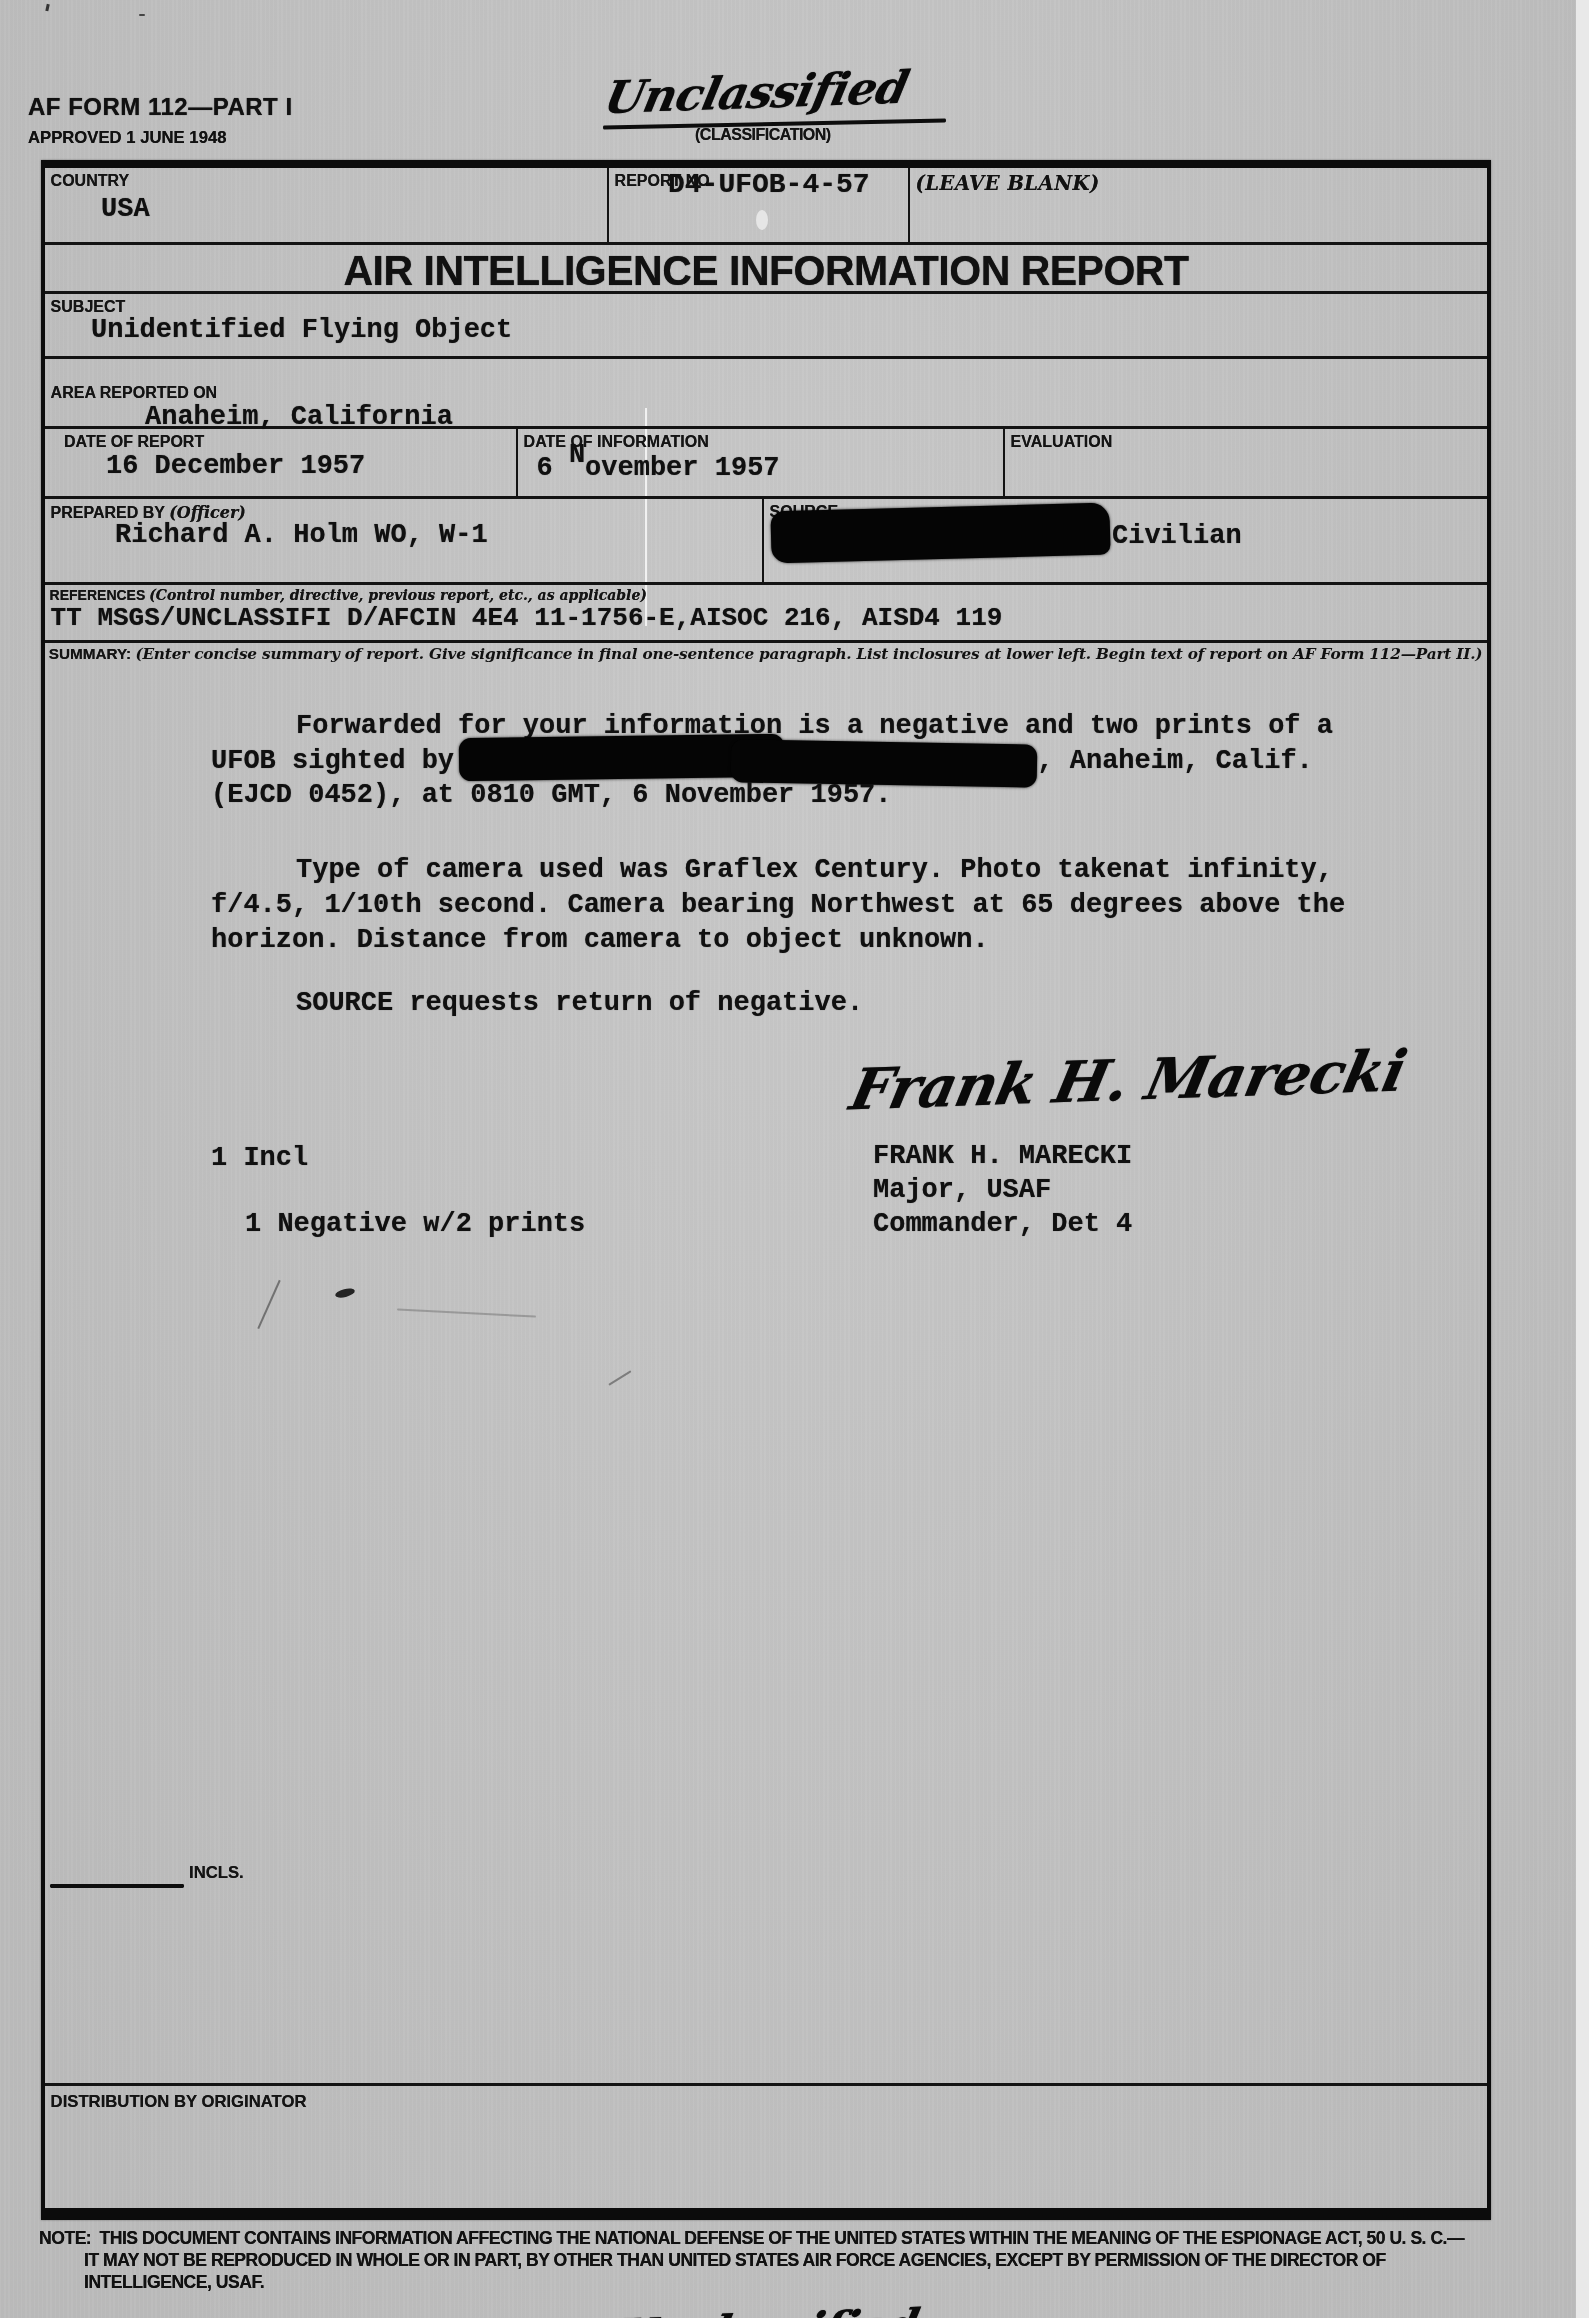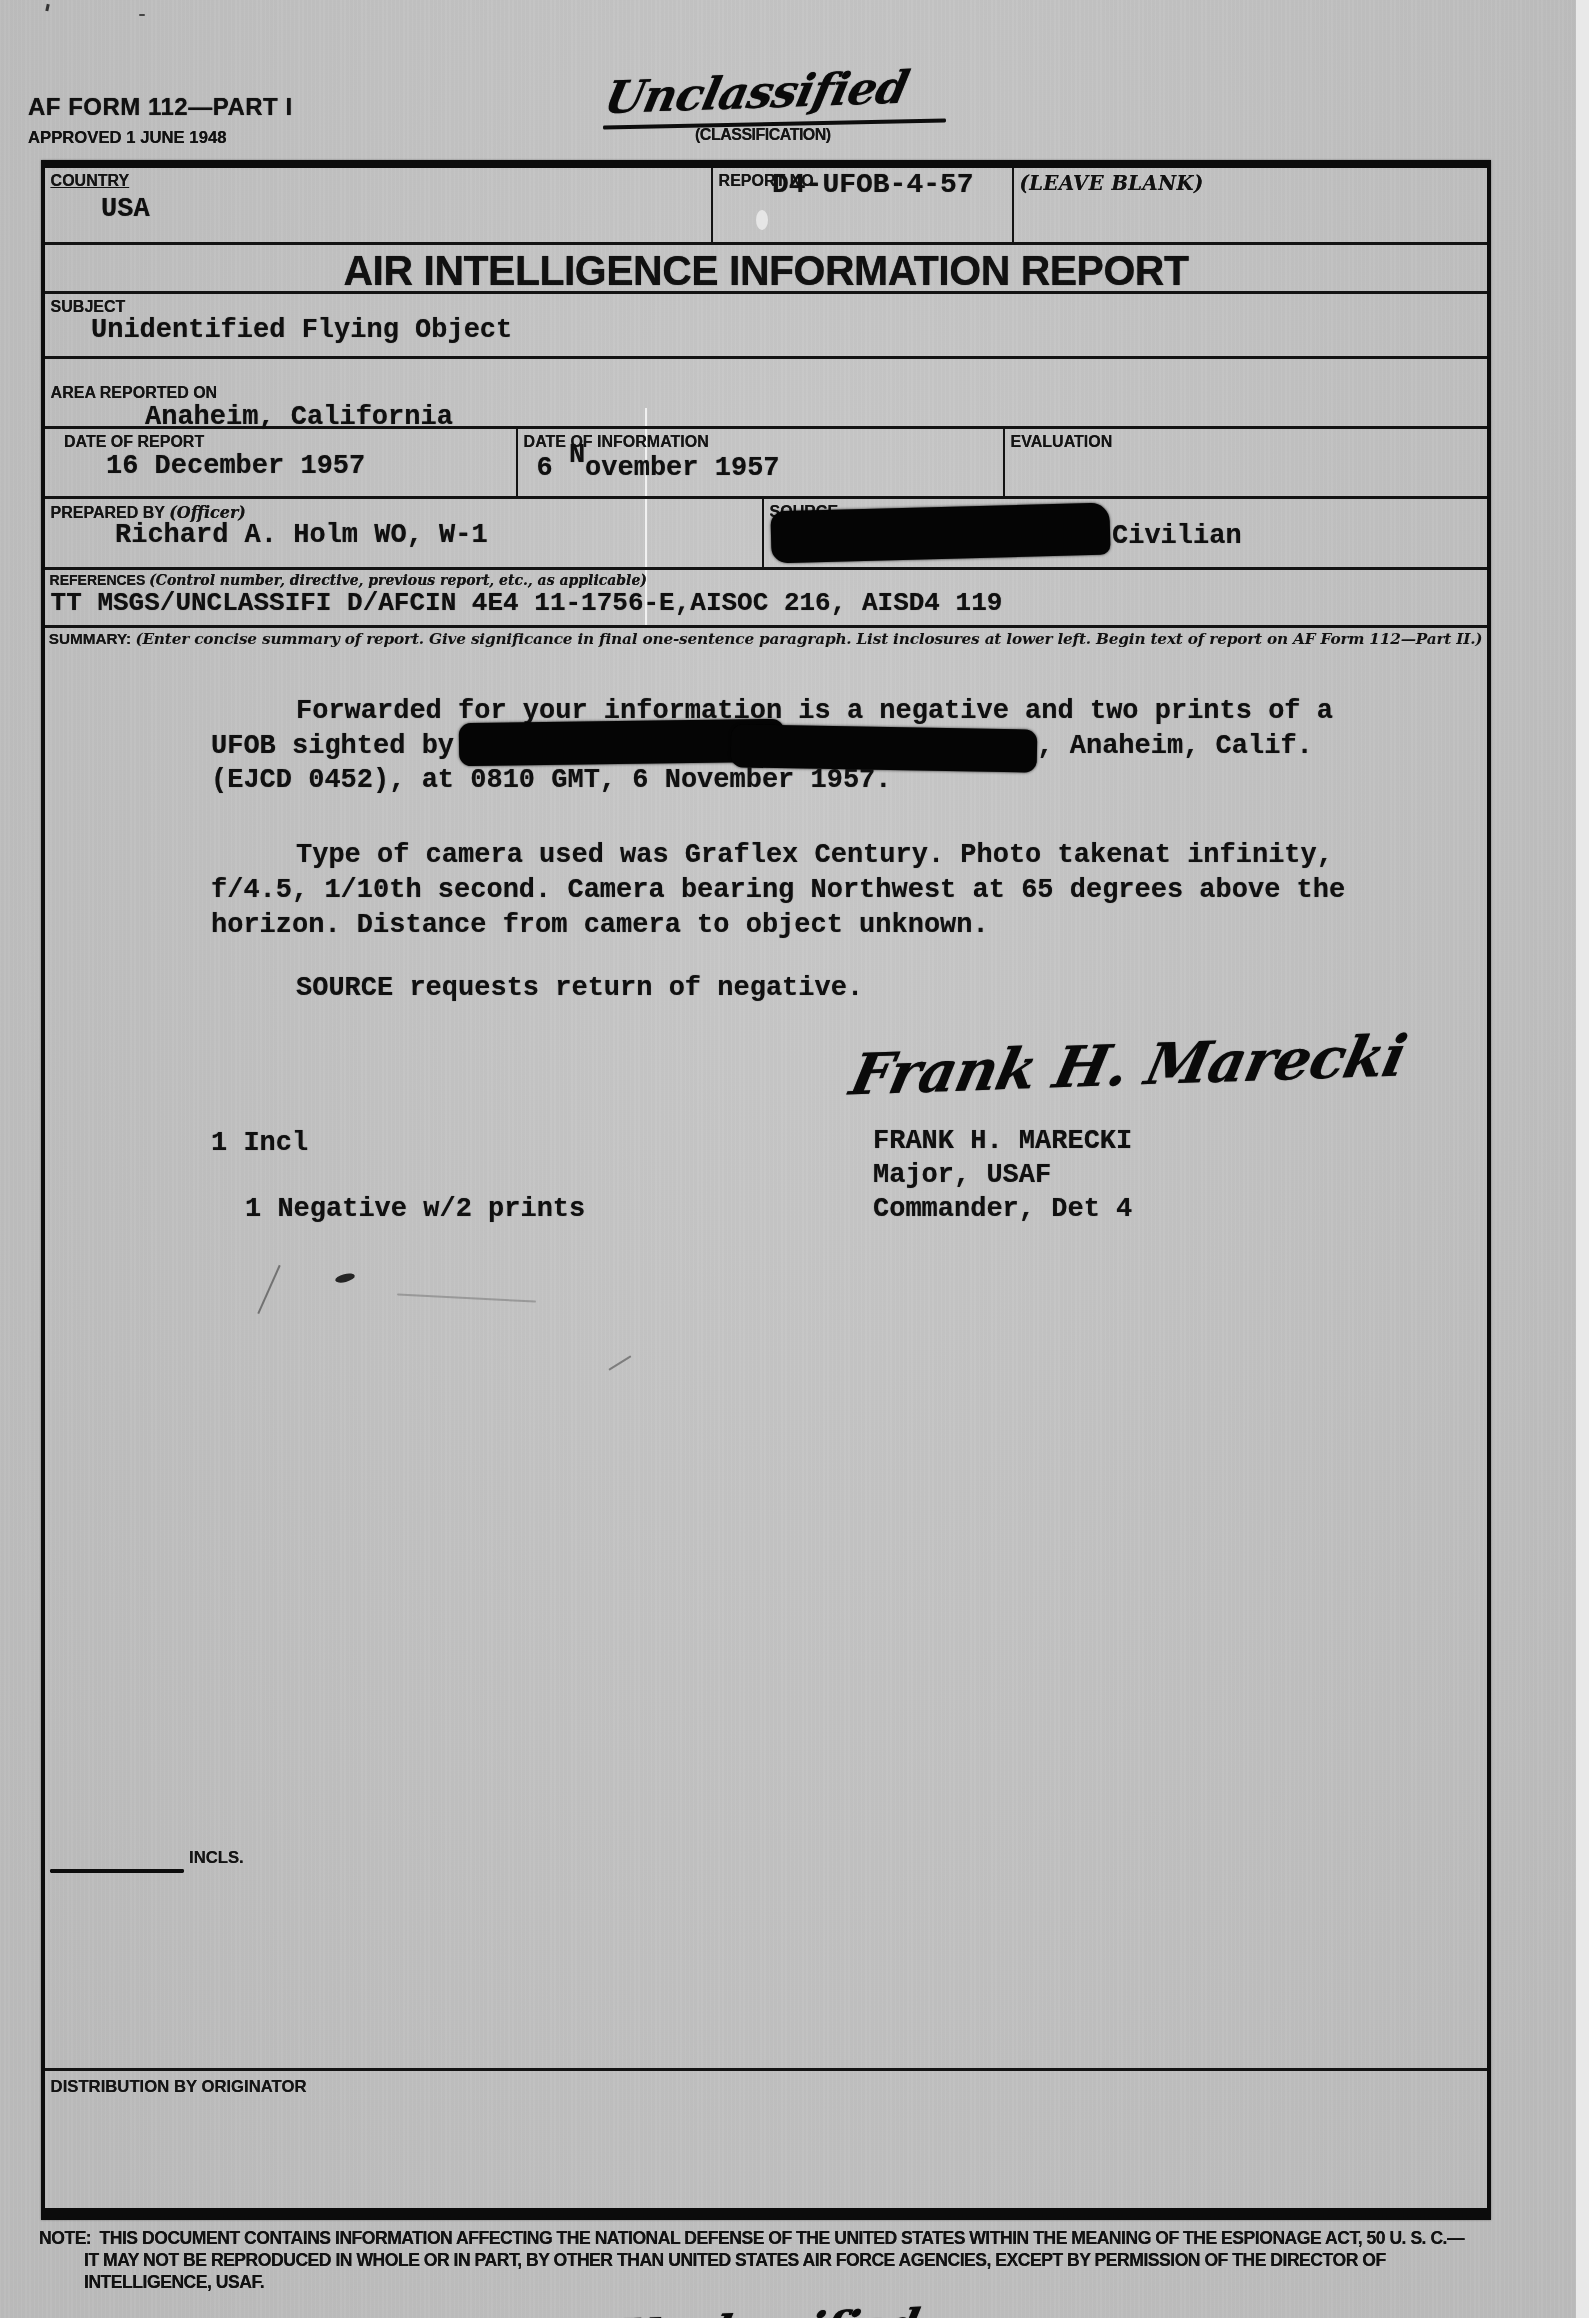--- a/index.html
+++ b/index.html
@@ -47,23 +47,23 @@
   .doc-table{
     position:absolute;left:41px;top:160px;width:1442px;height:2040px;
     border:4.6px solid #0c0c0c;border-top-width:8.3px;border-bottom-width:12px;
     box-shadow:0 0 1.9px rgba(0,0,0,.4);
   }
   .row{position:relative;display:flex;border-bottom:3.2px solid #131313;box-sizing:border-box;}
   .row:last-child{border-bottom:none;}
   .cell{position:relative;box-sizing:border-box;padding:3.7px 5.6px;}
   .cell.vline{border-left:2.8px solid #131313;}
   .r1{height:77px;} .r2{height:49px;} .r3{height:65px;}
-  .r4{height:70px;align-items:center;} .r5{height:70px;} .r6{height:71px;}
+  .r4{height:70px;align-items:center;} .r5{height:70px;} .r6{height:86px;}
   .r7{height:58px;} .r8{height:1443px;border-bottom:3.2px solid #131313;} .r9{height:147px;}
-  .c-country{width:666px;text-decoration:underline;}
+  .c-country{width:562px;}
   .c-report{width:301px;}
   .c-blank{flex:1;}
   .c-area,.c-prepared{width:717px;}
   .c-from,.c-source{flex:1;}
   .c-datereport{width:471px;padding-left:19px;} .c-dateinfo{width:487px;} .c-eval{flex:1;}
   .val{position:absolute;}
   .title-row{display:block;text-align:center;}
   .doc-title{
     display:inline-block;margin-top:1.9px;
     font-size:41px;font-weight:700;letter-spacing:-0.5px;

